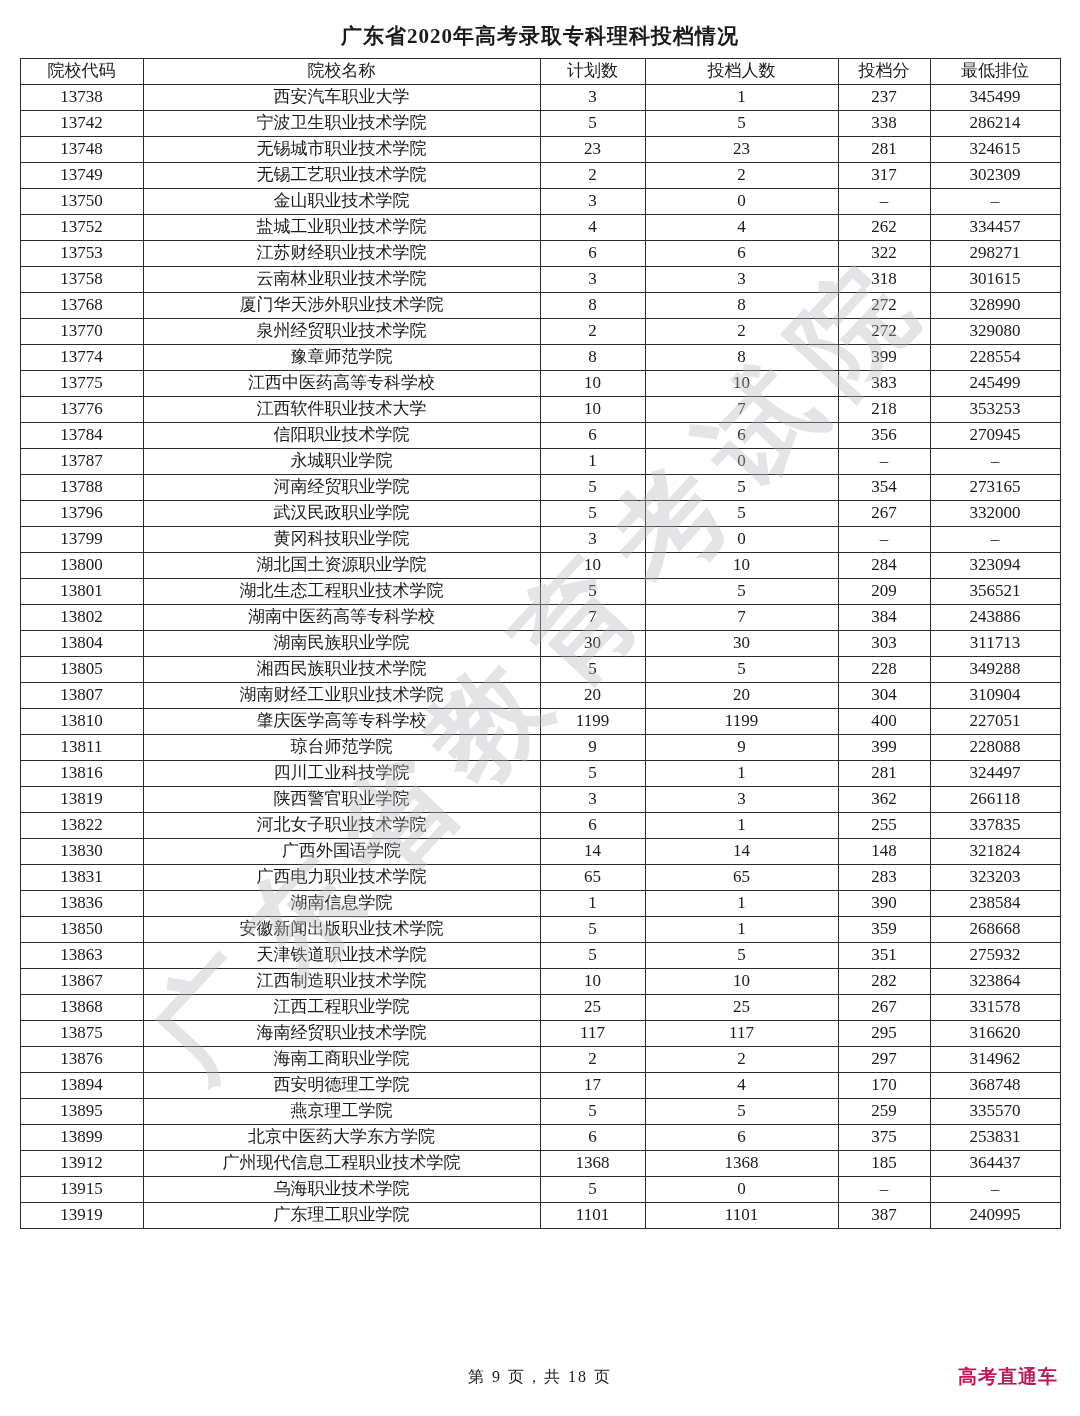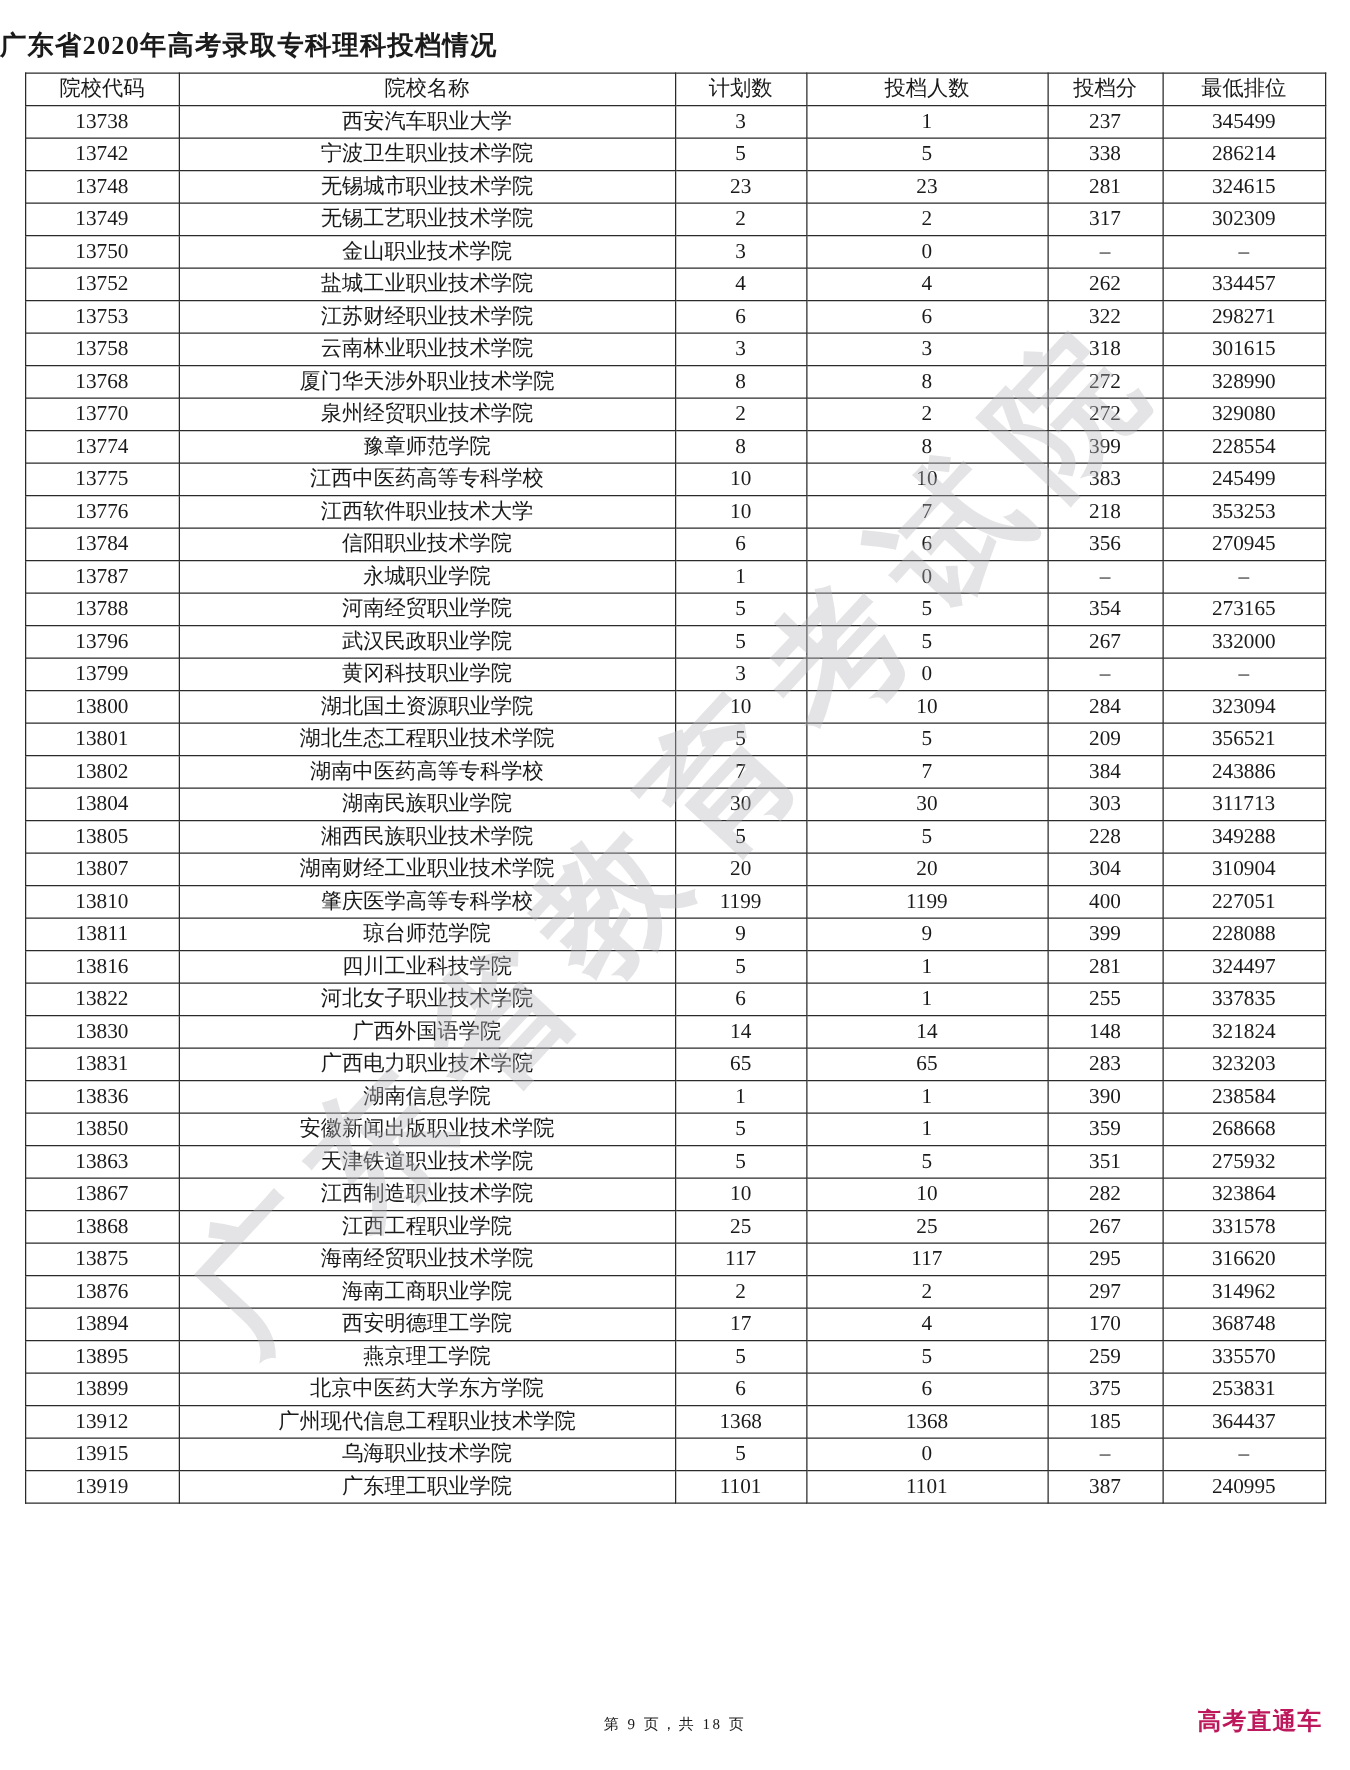--- a/index.html
+++ b/index.html
@@ -6,20 +6,21 @@
   html,body { background:#ffffff; }
   body {
     width:1080px; height:1416px;
     position:relative;
     font-family:"Liberation Serif", serif;
     color:#1a1a1a;
     overflow:hidden;
   }
   .title {
     padding-top:22px;
+    text-align:center;
     font-size:21px;
     font-weight:bold;
     letter-spacing:1px;
     position:relative; z-index:2;
   }
   table.score-table {
     width:1040px;
     margin:8px auto 0 auto;
     border-collapse:collapse;
     table-layout:fixed;
@@ -52,21 +53,21 @@
     white-space:nowrap;
     z-index:3;
     pointer-events:none;
     font-weight:bold;
   }
   .footer {
     position:absolute;
     bottom:28px; left:0;
     width:100%;
     text-align:center;
-    font-size:12px;
+    font-size:16px;
     letter-spacing:2px;
     z-index:2;
   }
   .brand {
     position:absolute;
     bottom:26px; right:22px;
     font-size:19px;
     font-weight:bold;
     color:#be185d;
     z-index:2;
@@ -310,20 +311,28 @@
       </tr>
       <tr>
         <td>13816</td>
         <td>四川工业科技学院</td>
         <td>5</td>
         <td>1</td>
         <td>281</td>
         <td>324497</td>
       </tr>
       <tr>
+        <td>13819</td>
+        <td>陕西警官职业学院</td>
+        <td>3</td>
+        <td>3</td>
+        <td>362</td>
+        <td>266118</td>
+      </tr>
+      <tr>
         <td>13822</td>
         <td>河北女子职业技术学院</td>
         <td>6</td>
         <td>1</td>
         <td>255</td>
         <td>337835</td>
       </tr>
       <tr>
         <td>13830</td>
         <td>广西外国语学院</td>

